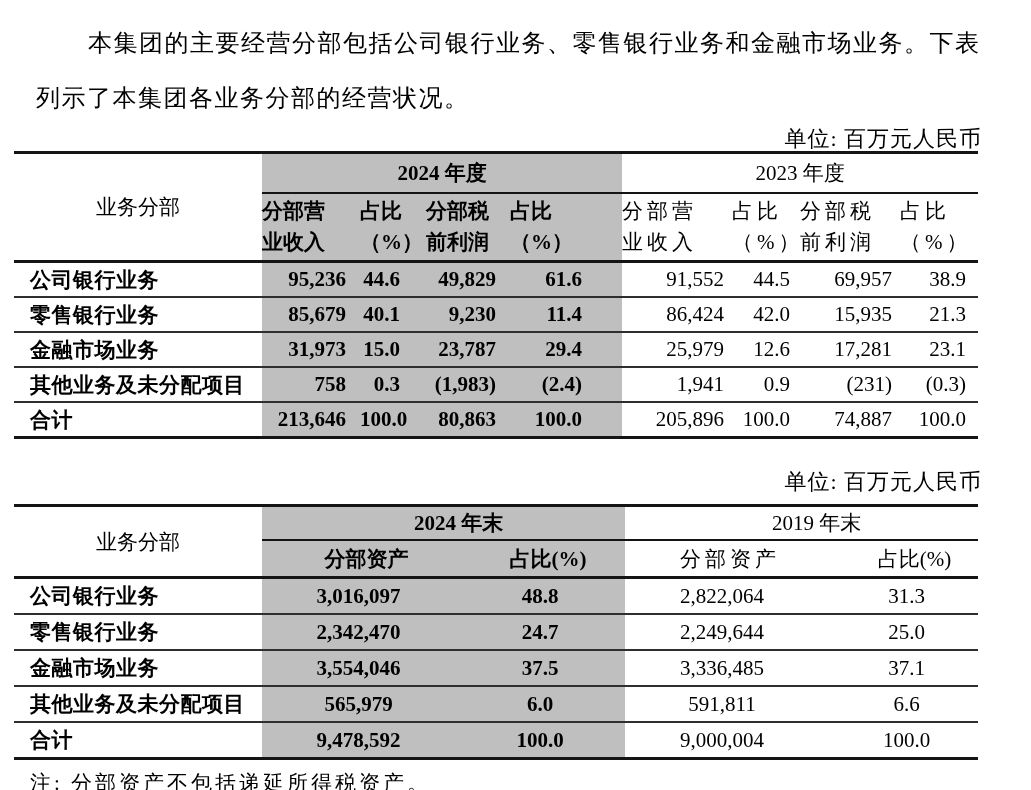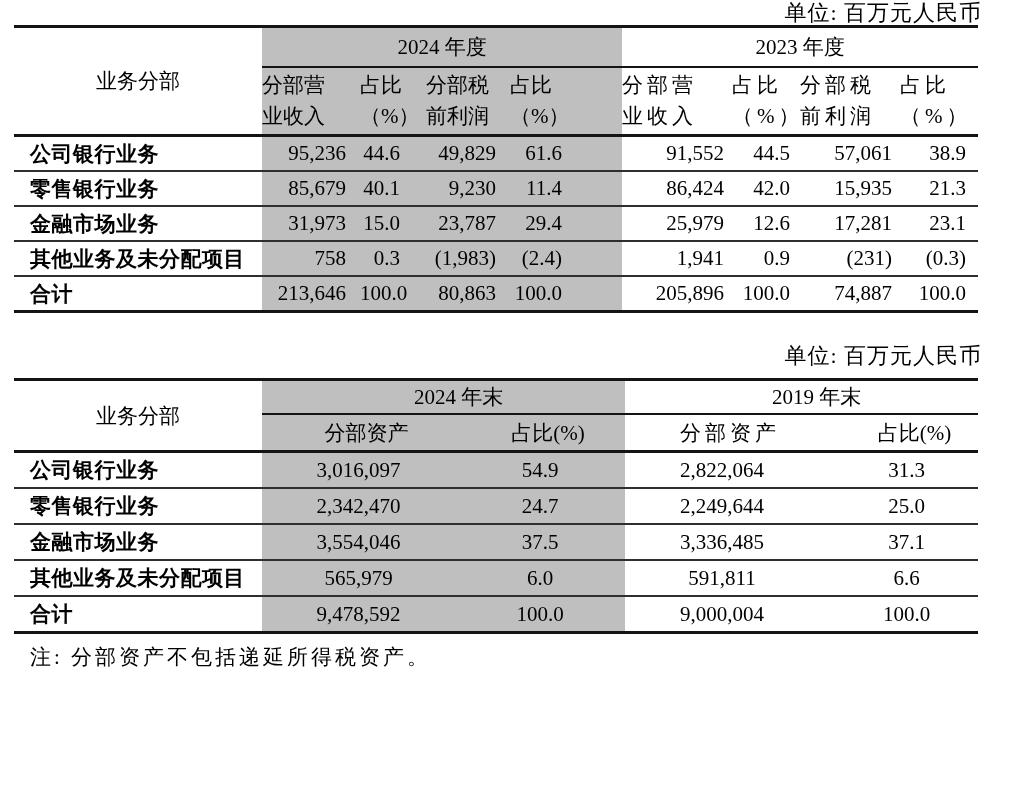--- a/index.html
+++ b/index.html
@@ -22,36 +22,36 @@
     width:968px;margin-left:14px;text-align:right;
     font-size:22px;letter-spacing:1px;line-height:24px;
   }
   .unit-1{margin-top:1px;}
   .unit-2{margin-top:31px;}
 
   
   table{border-collapse:collapse;table-layout:fixed;margin-left:14px;width:964px;}
   th,td{font-weight:normal;padding:0;vertical-align:middle;font-size:21px;}
   .g{background:#bfbfbf;}
-  .b{font-weight:normal;margin-top:13px;}
+  .b{font-weight:bold;margin-top:13px;}
   .lbl{text-align:left;padding-left:16px;letter-spacing:0.5px;font-weight:bold;}
   .sp{letter-spacing:4px;}
 
   
   .t1 thead tr.yr-row th{border-top:3px solid #141414;height:38px;}
   .t1 th.yr{border-bottom:2px solid #141414;}
   .t1 th.stub{border-top:3px solid #141414;border-bottom:3px solid #141414;text-align:center;}
   .t1 th.sh{border-bottom:3px solid #141414;height:66px;white-space:pre-line;line-height:31px;text-align:left;}
   .t1 tbody td{height:33px;border-bottom:2px solid #2e2e2e;}
   .t1 tbody tr:last-child td{border-bottom:3px solid #141414;}
   .t1 td.num{text-align:right;}
   .t1 .c1{padding-right:14px;}
   .t1 .c2{padding-right:26px;}
   .t1 .c3{padding-right:14px;}
-  .t1 .c4{padding-right:60px;}
+  .t1 .c4{padding-right:40px;}
   .t1 .c5{padding-right:8px;}
   .t1 .c6{padding-right:10px;}
   .t1 .c7{padding-right:8px;}
   .t1 .c8{padding-right:12px;}
 
   
   .t2{margin-top:10px;}
   .t2 thead tr.yr-row th{border-top:3px solid #141414;height:32px;}
   .t2 th.yr{border-bottom:2px solid #141414;padding-left:30px;}
   .t2 th.stub{border-top:3px solid #141414;border-bottom:3px solid #141414;text-align:center;}
@@ -64,20 +64,22 @@
   .yr,.sh{text-align:center;}
 
   
   .note{margin:9px 0 0 30px;font-size:21px;letter-spacing:3px;}
 </style>
 </head>
 <body>
 
 <div class="page">
 
+  <p class="intro">本集团的主要经营分部包括公司银行业务、零售银行业务和金融市场业务。下表
+列示了本集团各业务分部的经营状况。</p>
 
   <div class="unit unit-1">单位: 百万元人民币</div>
 
   <table class="t1">
     <colgroup>
       <col style="width:248px">
         <col style="width:98px">
         <col style="width:66px">
         <col style="width:84px">
         <col style="width:112px">
@@ -113,21 +115,21 @@
     </thead>
     <tbody>
       <tr>
         <td class="lbl">公司银行业务</td>
         <td class="g b num c1">95,236</td>
         <td class="g b num c2">44.6</td>
         <td class="g b num c3">49,829</td>
         <td class="g b num c4">61.6</td>
         <td class="num c5">91,552</td>
         <td class="num c6">44.5</td>
-        <td class="num c7">57,061</td>
+        <td class="num c7">69,957</td>
         <td class="num c8">38.9</td>
       </tr>
       <tr>
         <td class="lbl">零售银行业务</td>
         <td class="g b num c1">85,679</td>
         <td class="g b num c2">40.1</td>
         <td class="g b num c3">9,230</td>
         <td class="g b num c4">11.4</td>
         <td class="num c5">86,424</td>
         <td class="num c6">42.0</td>
@@ -190,21 +192,21 @@
         <th class="g b sh">分部资产</th>
         <th class="g b sh">占比(%)</th>
         <th class="sh sp b1h">分部资产</th>
         <th class="sh">占比(%)</th>
       </tr>
     </thead>
     <tbody>
       <tr>
         <td class="lbl">公司银行业务</td>
         <td class="g b cnum">3,016,097</td>
-        <td class="g b cnum">54.9</td>
+        <td class="g b cnum">48.8</td>
         <td class="cnum b1">2,822,064</td>
         <td class="cnum">31.3</td>
       </tr>
       <tr>
         <td class="lbl">零售银行业务</td>
         <td class="g b cnum">2,342,470</td>
         <td class="g b cnum">24.7</td>
         <td class="cnum b1">2,249,644</td>
         <td class="cnum">25.0</td>
       </tr>

